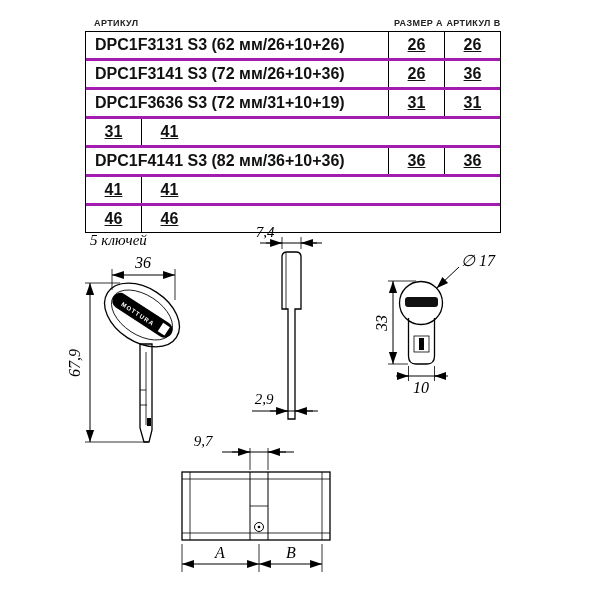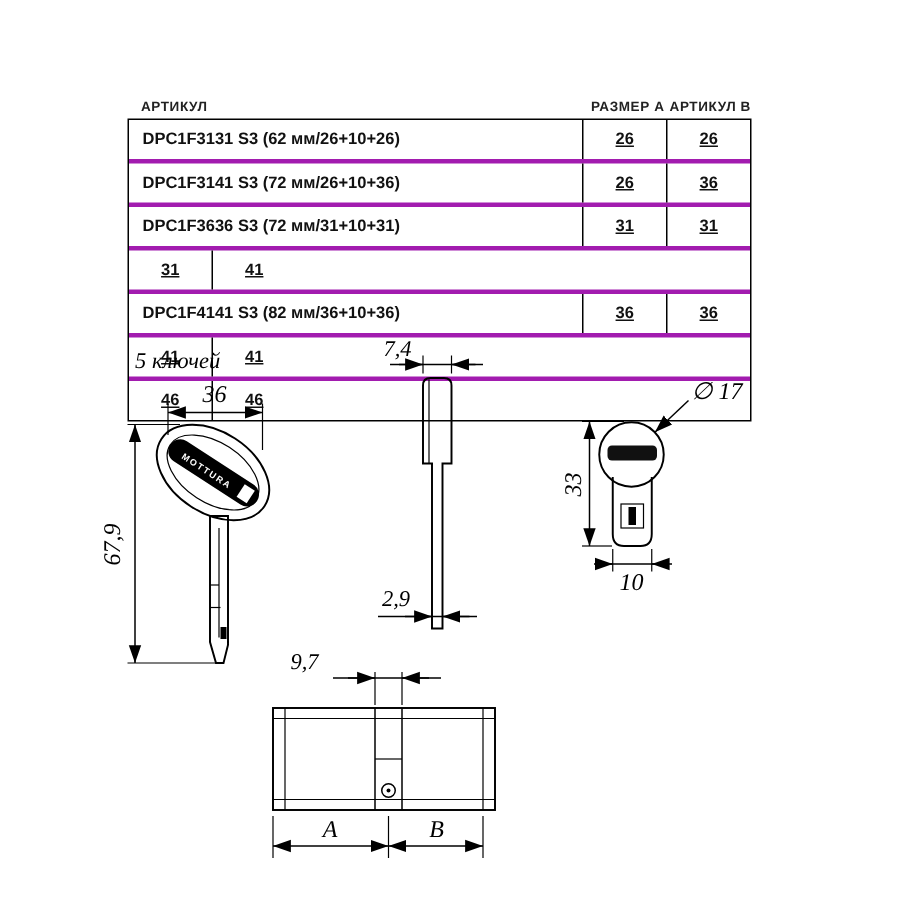--- a/index.html
+++ b/index.html
@@ -1,28 +1,28 @@
 <!DOCTYPE html>
 <html><head>
 <meta charset="utf-8">
 <style>
   html,body { margin:0; padding:0; background:#fff; }
   .page { position:relative; width:600px; height:600px; background:#fff; overflow:hidden;
           font-family:"Liberation Sans", sans-serif; }
 
   
   .spec-table { position:absolute; left:85px; top:14px; width:416px; }
-  .thead { display:flex; height:17px; align-items:center;margin-top:48px; }
+  .thead { display:flex; height:17px; align-items:center; }
   .th { font-size:9px; font-weight:bold; color:#222; letter-spacing:.4px; }
   .th.art { flex:1; padding-left:9px; }
   .th.num { width:55px; flex:none; text-align:center; }
   .tbody { border:1px solid #000; }
   .tr { display:flex; height:26px; }
   .tr + .tr { border-top:3px solid #a21caf; }
-  .td { font-size:11px; font-weight:bold; color:#111; display:flex; align-items:center; }
+  .td { font-size:16px; font-weight:bold; color:#111; display:flex; align-items:center; }
   .td.art { flex:1; padding-left:9px; border-right:1px solid #000; }
   .td.num { width:55px; flex:none; justify-content:center;text-decoration:underline; }
   .td.a { border-right:1px solid #000; }
 
   
   .drawing { position:absolute; left:0; top:220px; }
   .o  { fill:none; stroke:#000; stroke-width:1.3; }
   .t  { fill:none; stroke:#000; stroke-width:0.8; }
   .d  { fill:none; stroke:#000; stroke-width:1; }
   .dim { font-family:"Liberation Serif", serif; font-style:italic; font-size:16px; fill:#000; }
@@ -47,21 +47,21 @@
         <span class="td art">DPC1F3131 S3 (62 мм/26+10+26)</span>
         <span class="td num a">26</span>
         <span class="td num">26</span>
       </div>
       <div class="tr">
         <span class="td art">DPC1F3141 S3 (72 мм/26+10+36)</span>
         <span class="td num a">26</span>
         <span class="td num">36</span>
       </div>
       <div class="tr">
-        <span class="td art">DPC1F3636 S3 (72 мм/31+10+31)</span>
+        <span class="td art">DPC1F3636 S3 (72 мм/31+10+19)</span>
         <span class="td num a">31</span>
         <span class="td num">31</span>
       </div>
       <div class="tr">
         <span class="td num a">31</span>
         <span class="td num">41</span>
       </div>
       <div class="tr">
         <span class="td art">DPC1F4141 S3 (82 мм/36+10+36)</span>
         <span class="td num a">36</span>

